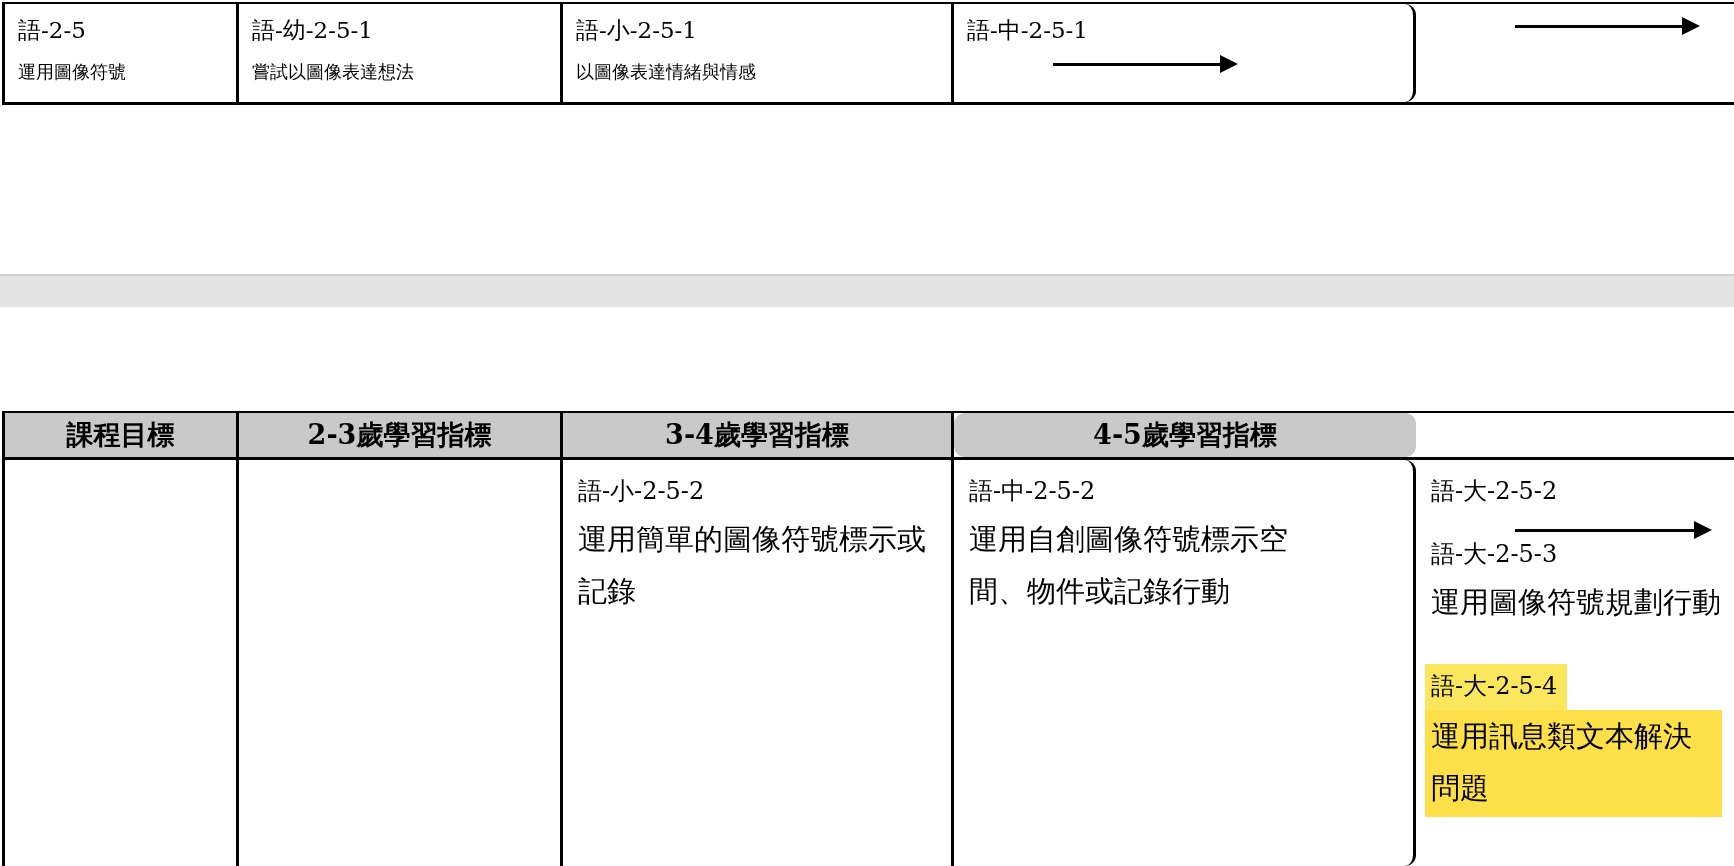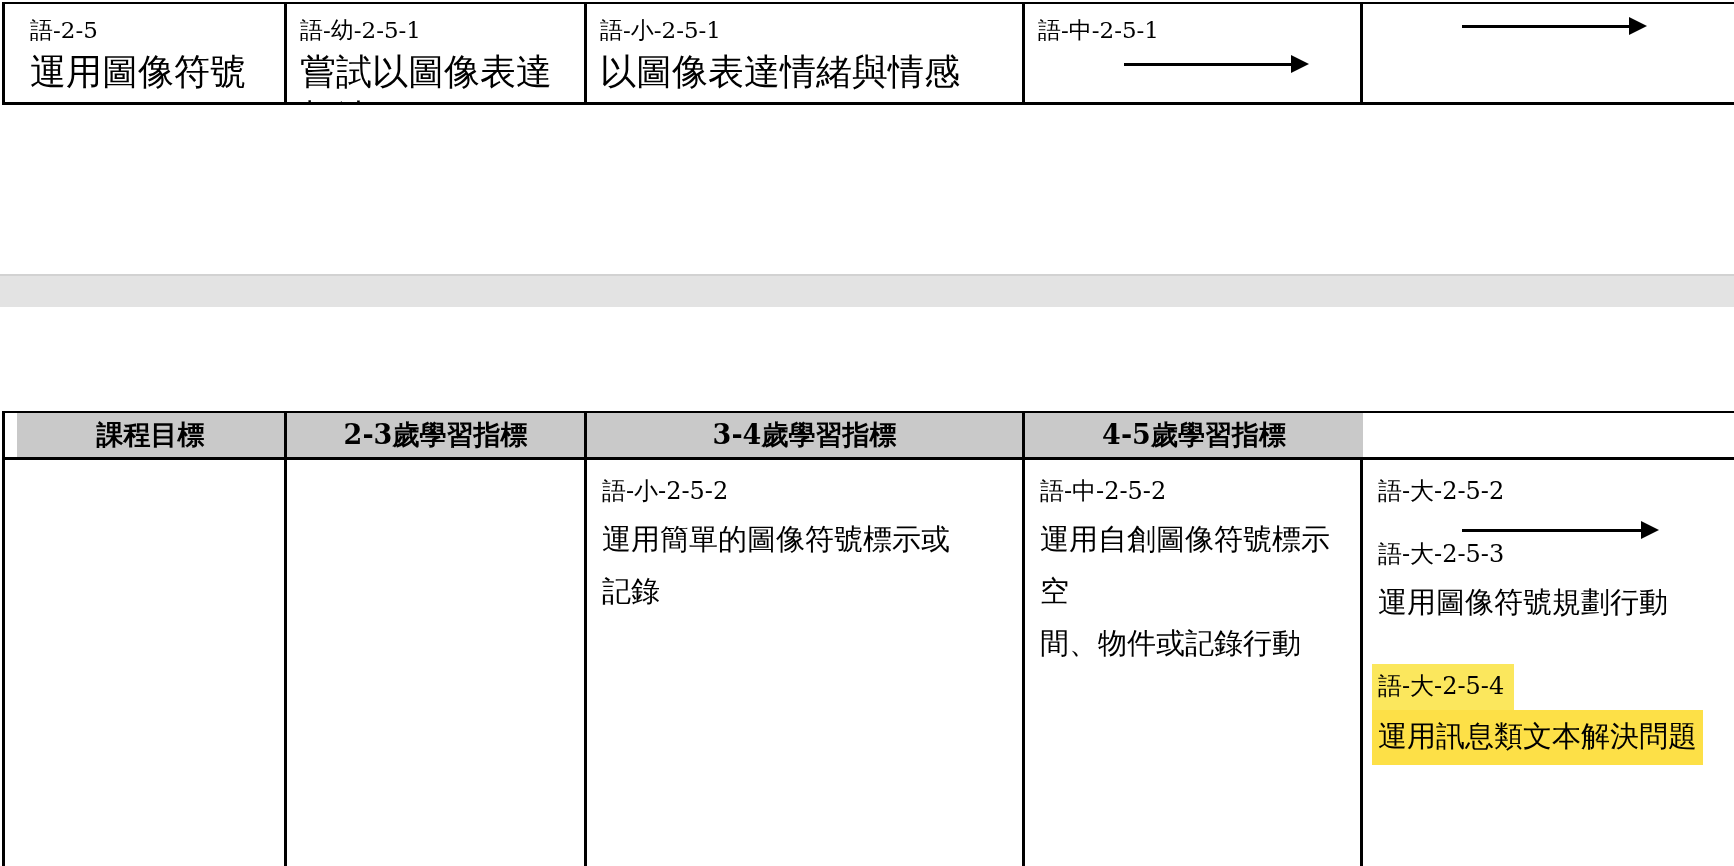--- a/index.html
+++ b/index.html
@@ -8,23 +8,23 @@
     font-family:"DejaVu Serif","Liberation Serif",serif;color:#000;
   }
   
   .top-table{
     position:absolute;left:2px;top:2px;width:1732px;height:103px;
     display:flex;box-sizing:border-box;
     border-top:2px solid #000;border-left:3px solid #000;border-bottom:3px solid #000;
   }
   .t-cell{box-sizing:border-box;border-right:3px solid #000;padding:7px 0 0 13px;overflow:hidden;}
   .t-cell:last-child{border-right:none;}
-  .w1{width:270px;margin-left:12px;} .w2{width:300px;} .w3{width:438px;} .w4{width:338px;} .w5{flex:1;}
+  .w1{width:234px;} .w2{width:324px;} .w3{width:391px;} .w4{width:462px;border-radius:11px;} .w5{flex:1;}
   .code{display:block;font-size:23px;line-height:38px;white-space:nowrap;}
-  .desc{display:block;font-size:36px;line-height:46px;white-space:pre-line;}
+  .desc{display:block;font-size:18px;line-height:46px;white-space:pre-line;}
   
   .arrow{position:relative;height:3px;background:#000;width:168px;margin:14px 0 0 86px;}
   .arrow:after{
     content:"";position:absolute;right:-17px;top:-8px;width:0;height:0;
     border-left:18px solid #000;border-top:9px solid transparent;border-bottom:9px solid transparent;
   }
   
   .page-gap{
     position:absolute;left:0;top:274px;width:1734px;height:33px;
     background:#e3e3e3;border-top:2px solid #d2d2d2;box-sizing:border-box;

